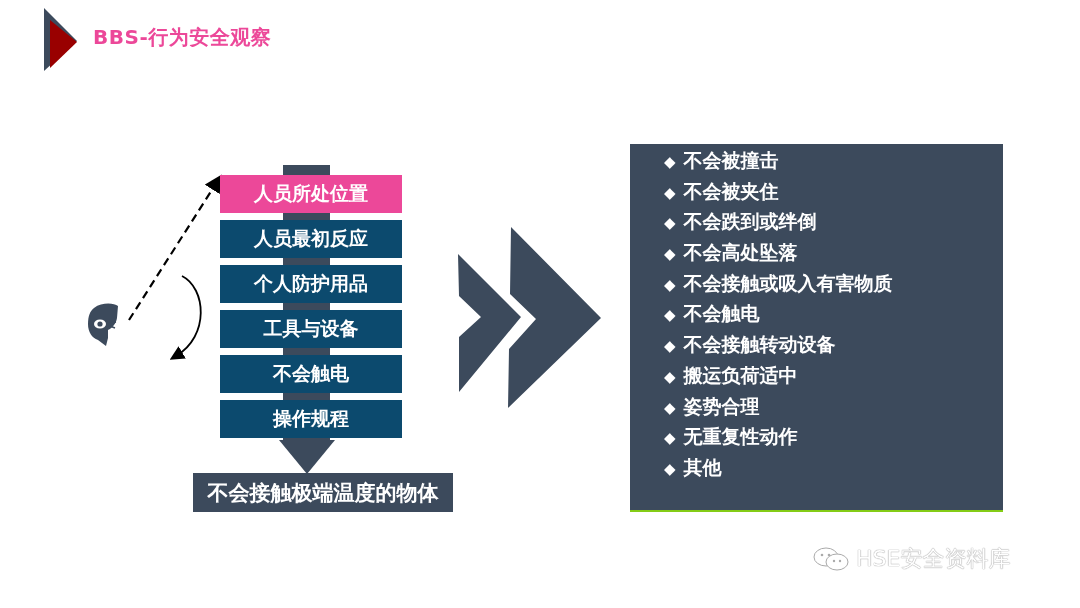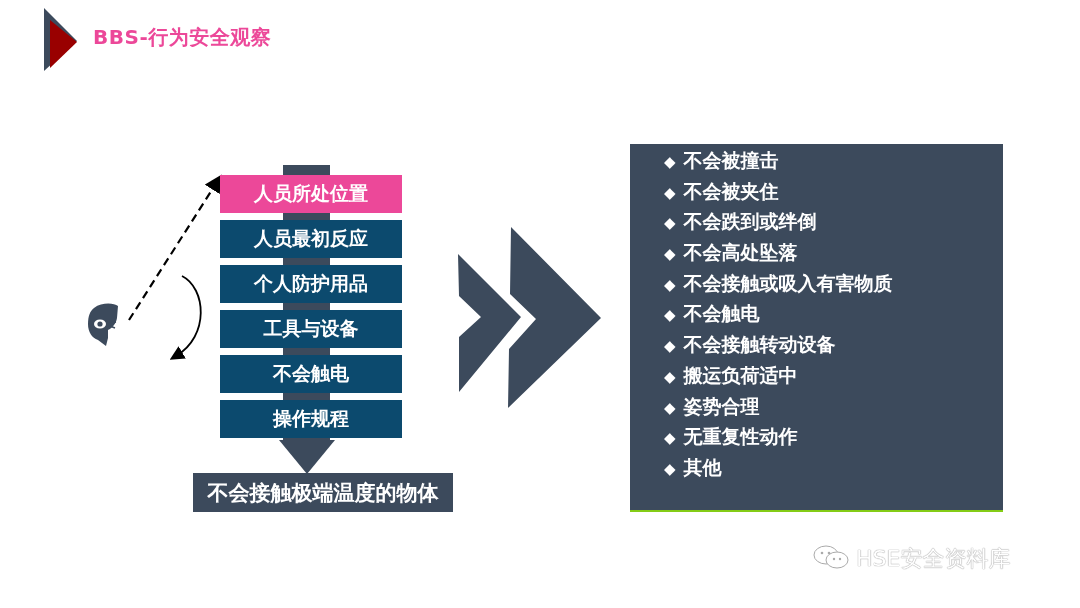--- a/index.html
+++ b/index.html
@@ -11,21 +11,21 @@
   .step { left:220px; width:182px; height:38px; background:#0c4a6e; color:#fff; font-weight:bold;
           font-size:19px; display:flex; align-items:center; justify-content:center; }
   .step.active { background:#ec4899; }
   .result { left:193px; top:473px; width:260px; height:39px; background:#3c4a5c; color:#fff;
             font-weight:bold; font-size:21px; display:flex; align-items:center; justify-content:center; }
   .panel { left:630px; top:144px; width:373px; height:368px; background:#3c4a5c; border-bottom:2px solid #84cc16; box-sizing:border-box; }
   .panel ul { list-style:none; margin:0; padding:0; position:absolute; left:34px; top:1px; }
   .panel li { color:#fff; font-weight:bold; font-size:19px; height:30.7px; line-height:30.7px; white-space:nowrap; }
   .panel li .bullet { font-size:15px; margin-right:8px; }
   .watermark { left:812px; top:544px; font-size:22px; color:#ffffff;
-               text-shadow: 0 0 1px #999, 0 0 1px #999; display:flex; align-items:flex-start; gap:4px; }
+               text-shadow: 0 0 1px #999, 0 0 1px #999; display:flex; align-items:flex-end; gap:4px; }
 </style>
 </head>
 <body>
 
 <svg class="abs" style="left:44px;top:8px" width="40" height="64" viewBox="0 0 40 64">
   <polygon points="0,0 33,33 0,63" fill="#3c4a5c"></polygon>
   <polygon points="6,12 33,34 6,60" fill="#990000"></polygon>
 </svg>
 <div class="abs title">BBS-行为安全观察</div>
 

